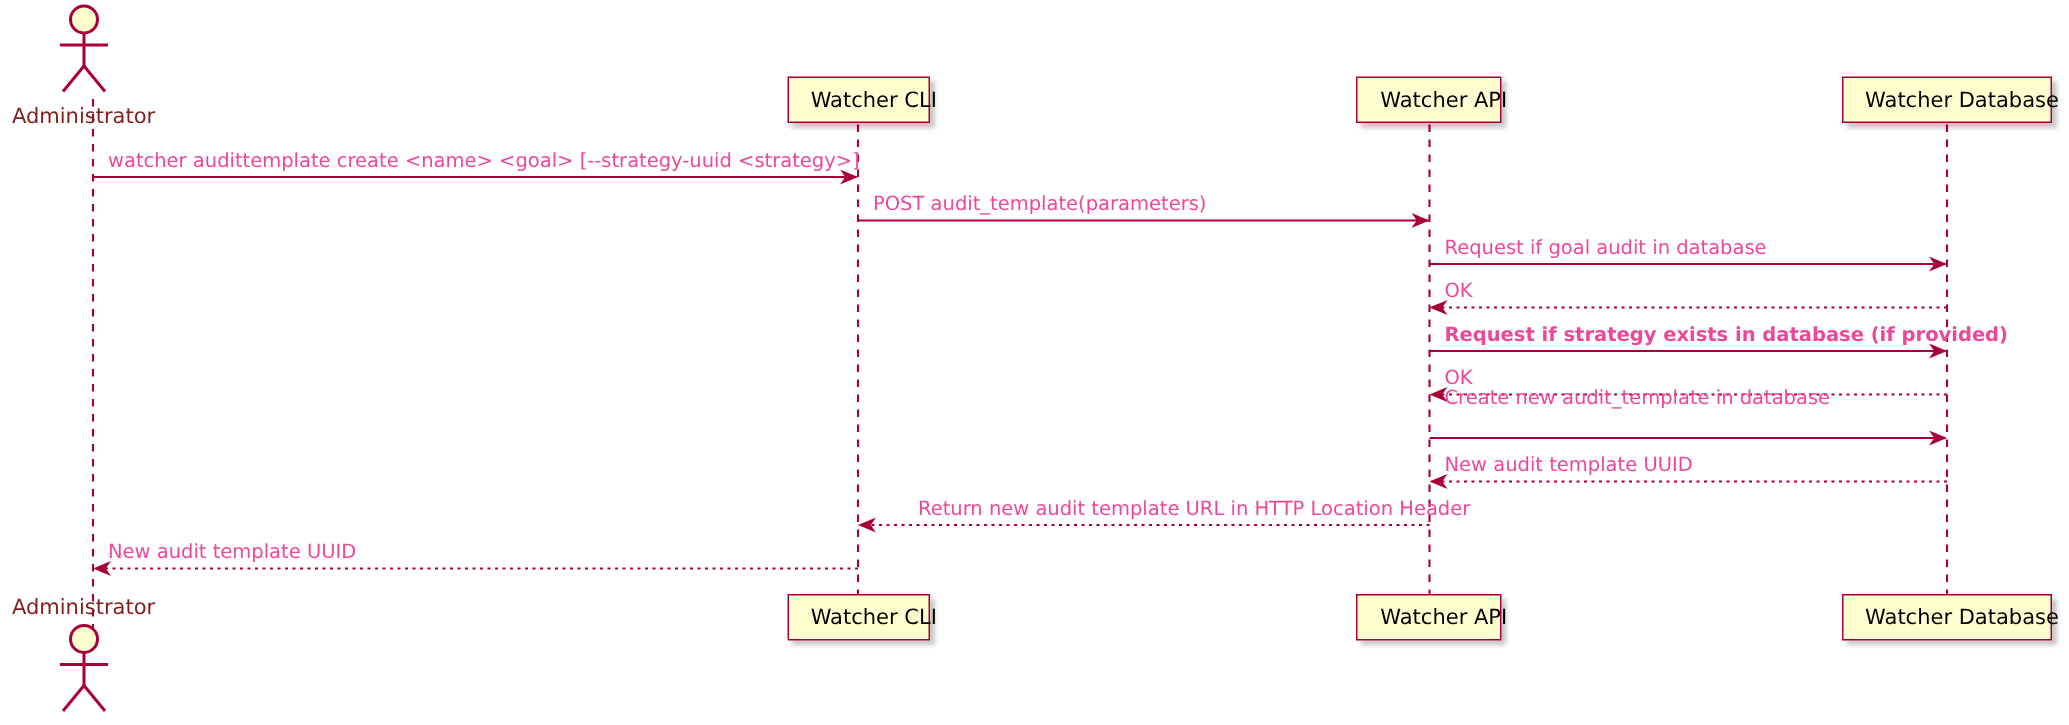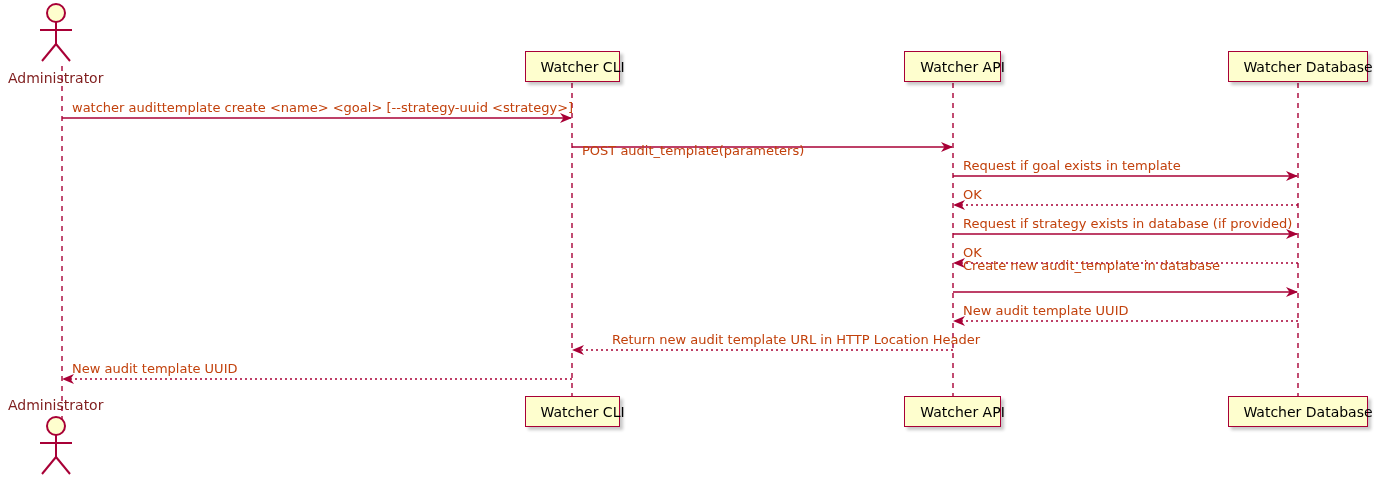--- a/index.html
+++ b/index.html
@@ -41,21 +41,21 @@
   .actor-label {
     position: absolute;
     font-size: 14px;
     color: #7f1d1d;
     white-space: nowrap;
     font-family: "DejaVu Sans", sans-serif;
   }
   .msg-label {
     position: absolute;
     font-size: 13px;
-    color: #c2410c;
+    color: #ec4899;
     white-space: nowrap;
     font-family: "DejaVu Sans", sans-serif;
     line-height: 1;
   }
 </style>
 </head>
 <body>
 
 <div id="diagram-root">
 
@@ -128,24 +128,24 @@
 
   <div class="actor-label" style="left:8px; top:70px;">
     <span>Administrator</span>
   </div>
   <div class="actor-label" style="left:8px; top:397px;">
     <span>Administrator</span>
   </div>
 
   <div id="msg-labels">
       <div class="msg-label" style="top: 101px; left: 72px;">watcher audittemplate create &lt;name&gt; &lt;goal&gt; [--strategy-uuid &lt;strategy&gt;]</div>
-      <div class="msg-label" style="top: 144px; left: 582px; text-align: center;">POST audit_template(parameters)</div>
-      <div class="msg-label" style="top: 159px; left: 963px;">Request if goal exists in template</div>
+      <div class="msg-label" style="top: 130px; left: 582px; text-align: center;">POST audit_template(parameters)</div>
+      <div class="msg-label" style="top: 159px; left: 963px;">Request if goal audit in database</div>
       <div class="msg-label" style="top: 188px; left: 963px;">OK</div>
-      <div class="msg-label" style="top: 217px; left: 963px;">Request if strategy exists in database (if provided)</div>
+      <div class="msg-label" style="top: 217px; left: 963px; font-weight: bold;">Request if strategy exists in database (if provided)</div>
       <div class="msg-label" style="top: 246px; left: 963px;">OK</div>
       <div class="msg-label" style="top: 259px; left: 963px;">Create new audit_template in database</div>
       <div class="msg-label" style="top: 304px; left: 963px;">New audit template UUID</div>
       <div class="msg-label" style="top: 333px; left: 612px;">Return new audit template URL in HTTP Location Header</div>
       <div class="msg-label" style="top: 362px; left: 72px;">New audit template UUID</div>
     </div>
 
 </div>
 
 </body></html>

